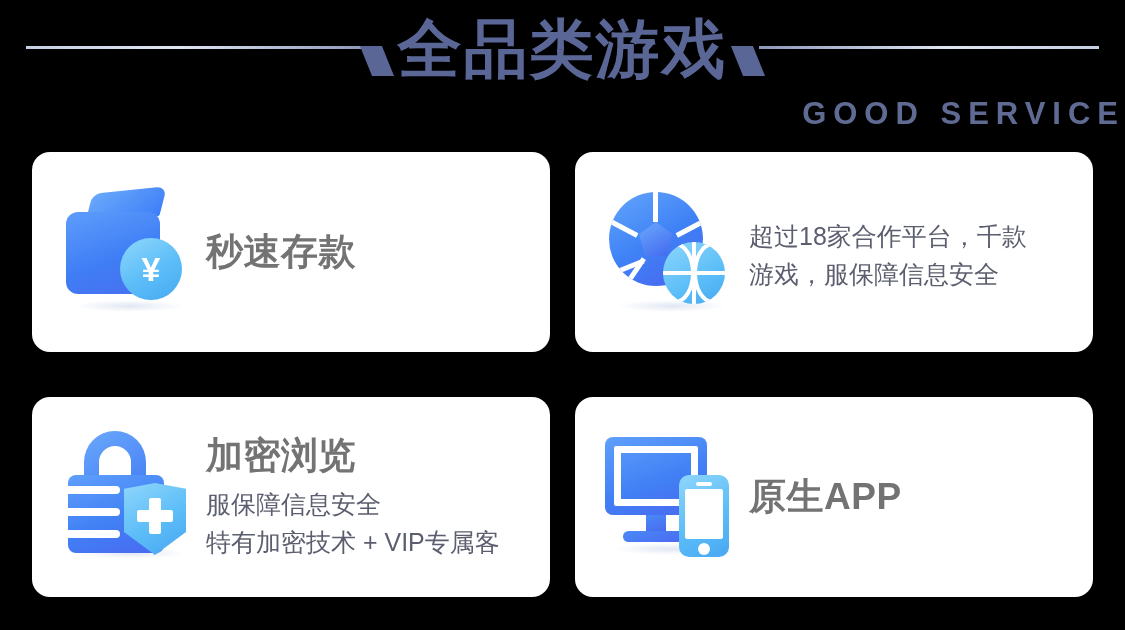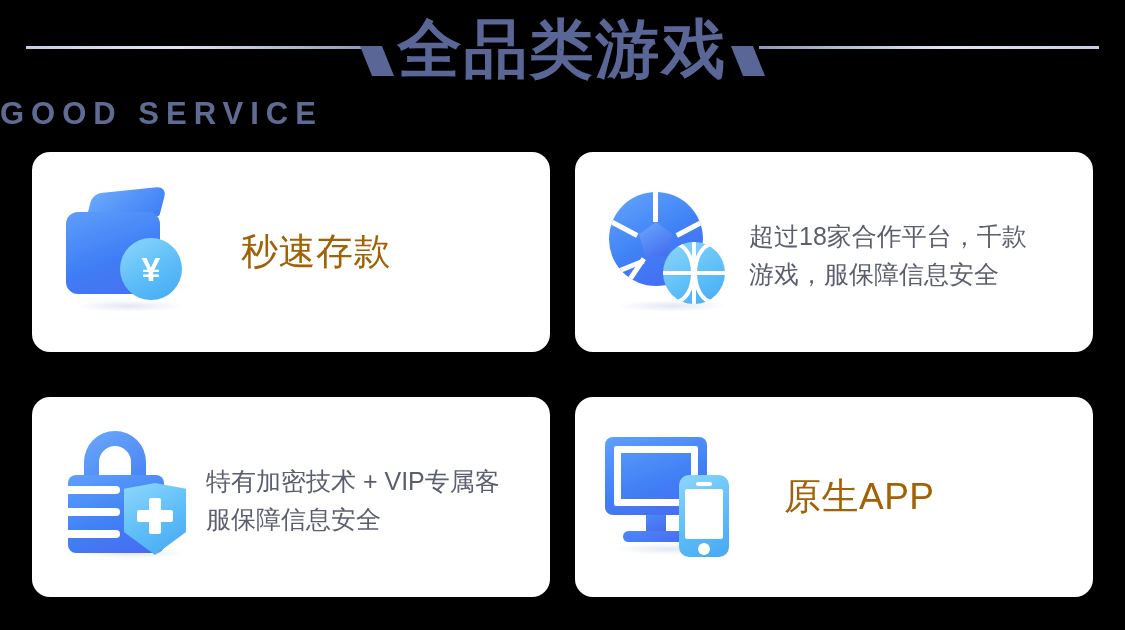--- a/index.html
+++ b/index.html
@@ -72,21 +72,21 @@
     letter-spacing: 2px;
     color: #5a6796;
     line-height: 78px;
     white-space: nowrap;
   }
   .hdr-subtitle {
     position: absolute;
     left: 0;
     top: 96px;
     width: 1125px;
-    text-align: left;
+    text-align: right;
     font-size: 31px;
     font-weight: 600;
     letter-spacing: 7px;
     color: #5f6b93;
     line-height: 36px;
     white-space: nowrap;
   }
 
   
   .grid {
@@ -114,26 +114,25 @@
   .card-icon {
     width: 140px;
     min-width: 140px;
     height: 140px;
     position: relative;
     margin-right: 8px;
   }
   .card-text { flex: 1; min-width: 0; }
   .card-title {
     font-size: 37px;
-    font-weight: 400;
-    color: #a16207;
+    font-weight: 700;
+    color: #737373;
     line-height: 46px;
     letter-spacing: 0.5px;
     white-space: nowrap;
-    margin-left: 35px;
   }
   .card-desc {
     font-size: 25px;
     font-weight: 400;
     color: #5b5e6e;
     line-height: 38px;
     margin-top: 6px;
     letter-spacing: 0px;
   }
   .card-desc div { white-space: nowrap; }
@@ -366,23 +365,24 @@
           <span class="slot b"></span>
           <span class="slot c"></span>
         </div>
         <div class="shield">
           <span class="plus-h"></span>
           <span class="plus-v"></span>
         </div>
       </div>
     </div>
     <div class="card-text">
+      <div class="card-title">加密浏览</div>
       <div class="card-desc">
+        <div>服保障信息安全</div>
         <div>特有加密技术 + VIP专属客</div>
-        <div>服保障信息安全</div>
       </div>
     </div>
   </div>
 
   <div class="card">
     <div class="card-icon">
       <div class="ic-dev">
         <div class="icon-shadow"></div>
         <div class="monitor"></div>
         <div class="mon-neck"></div>

